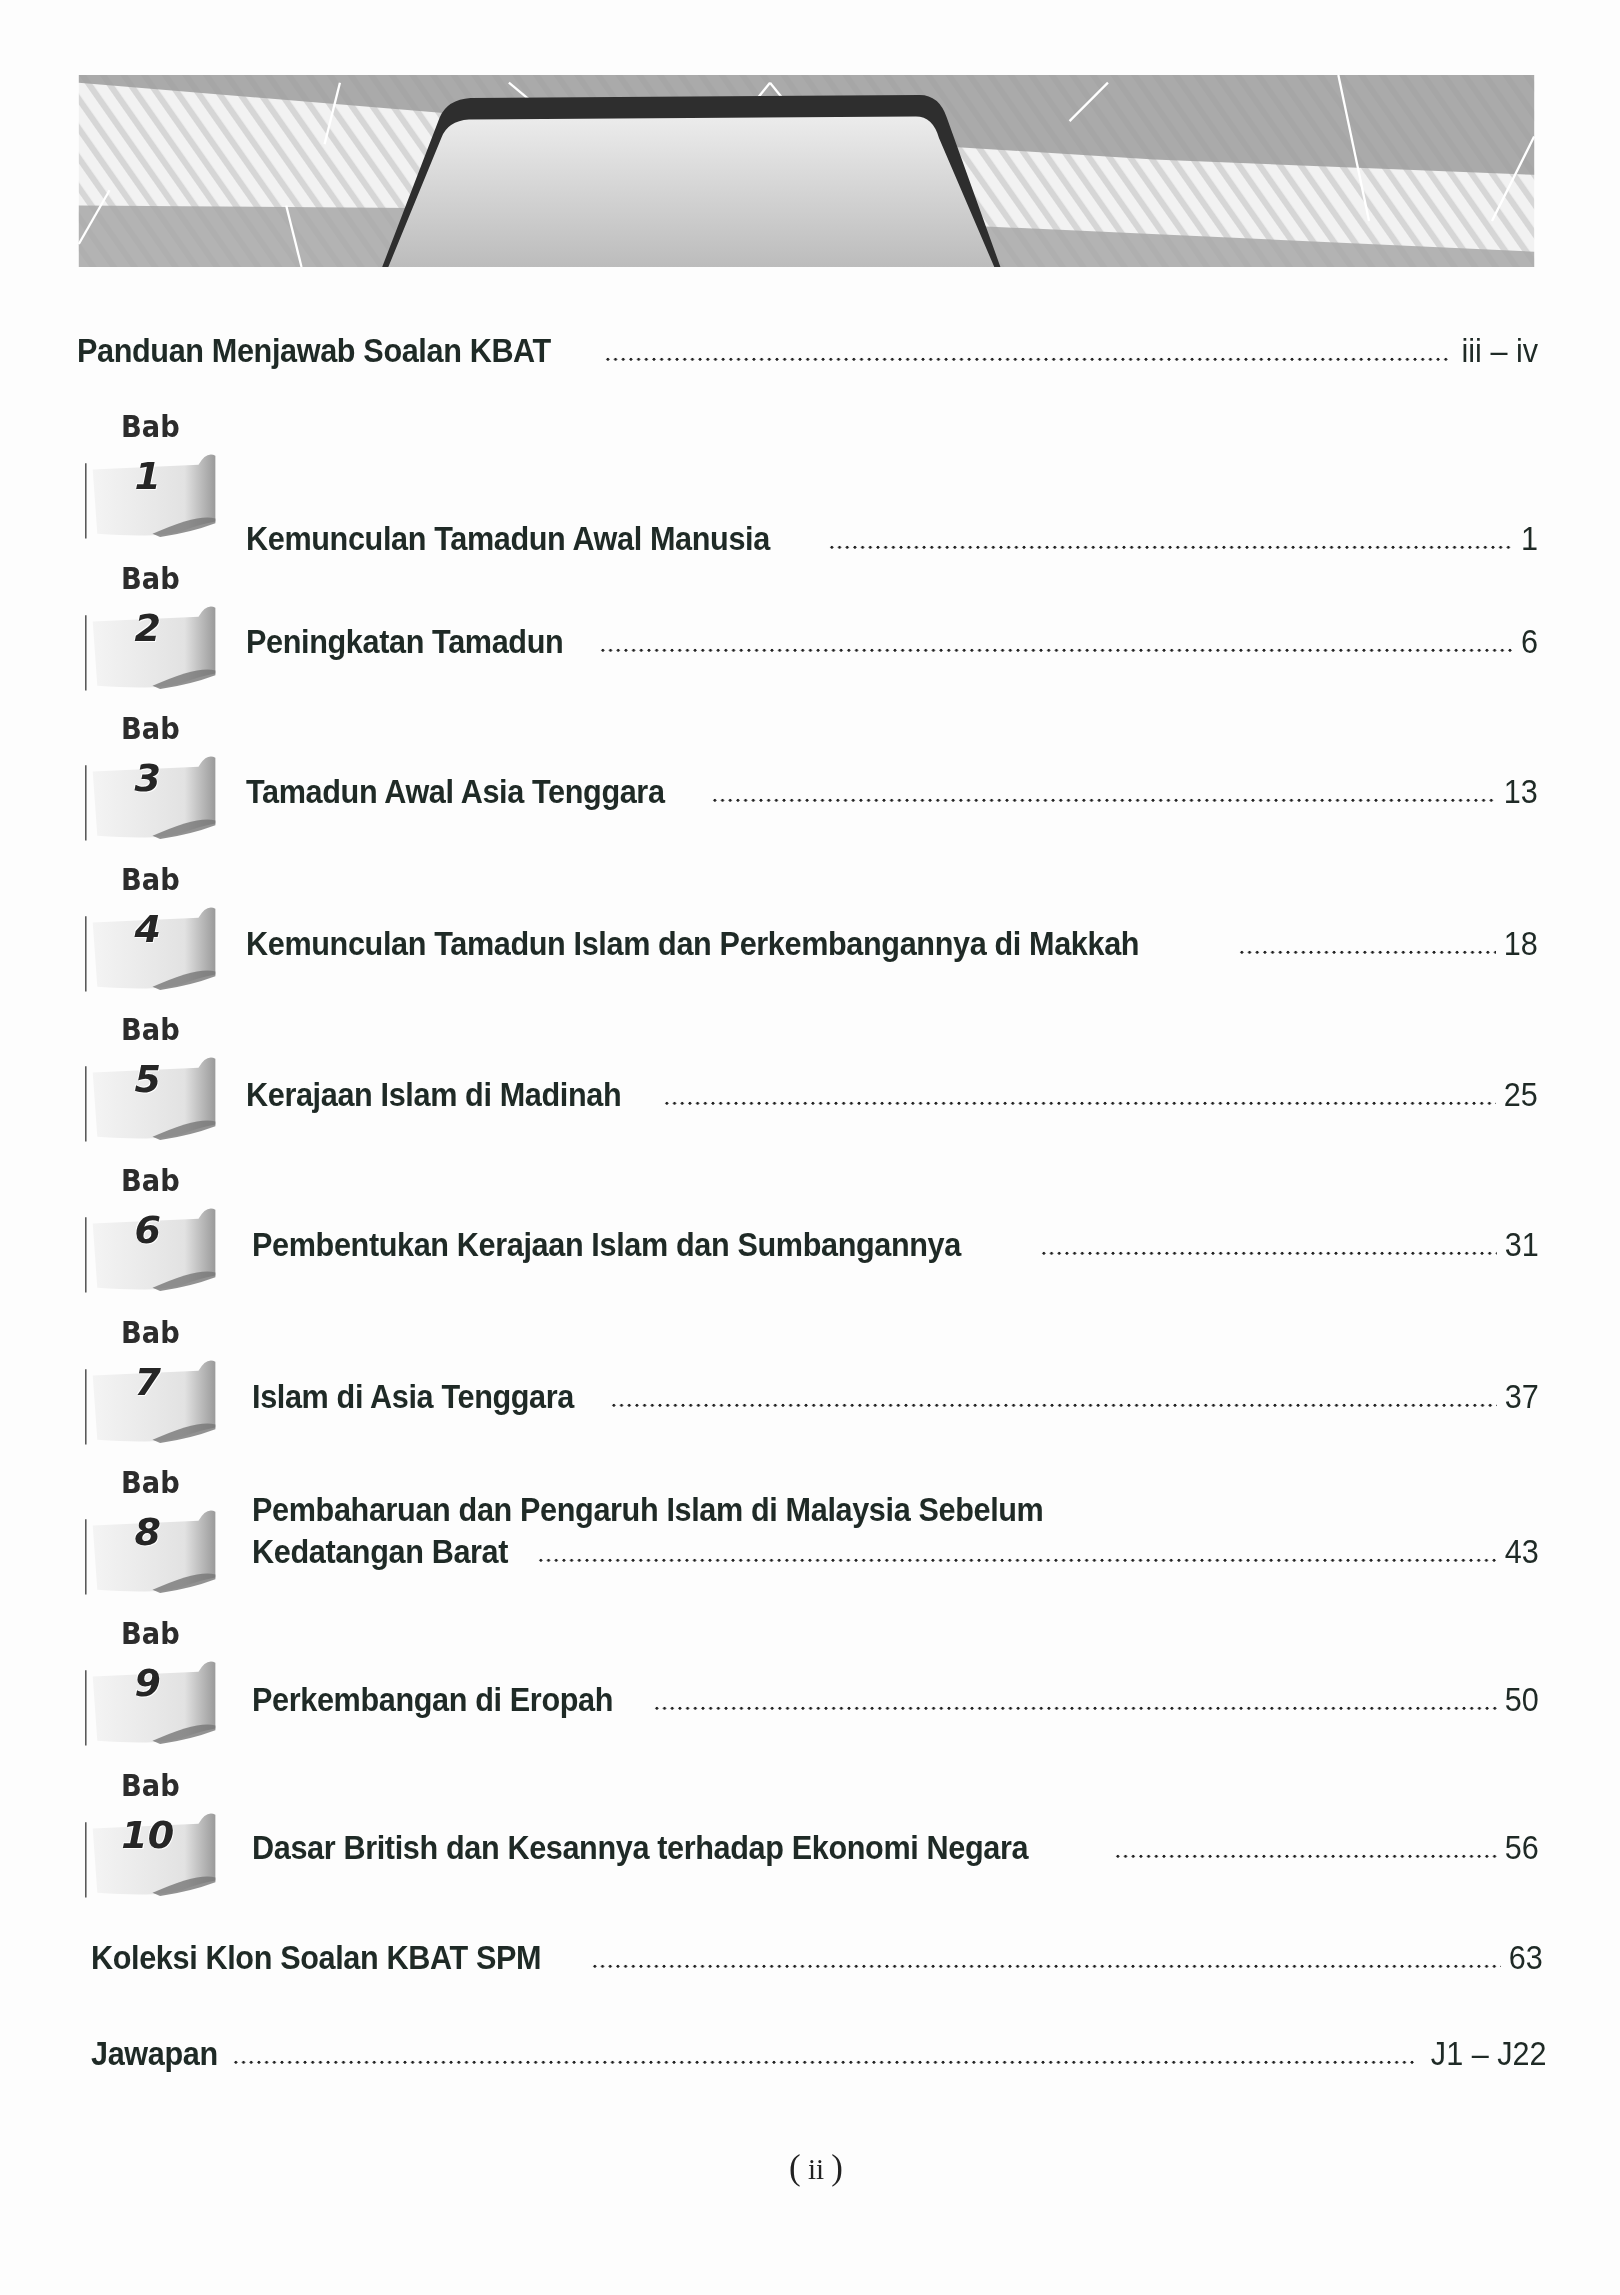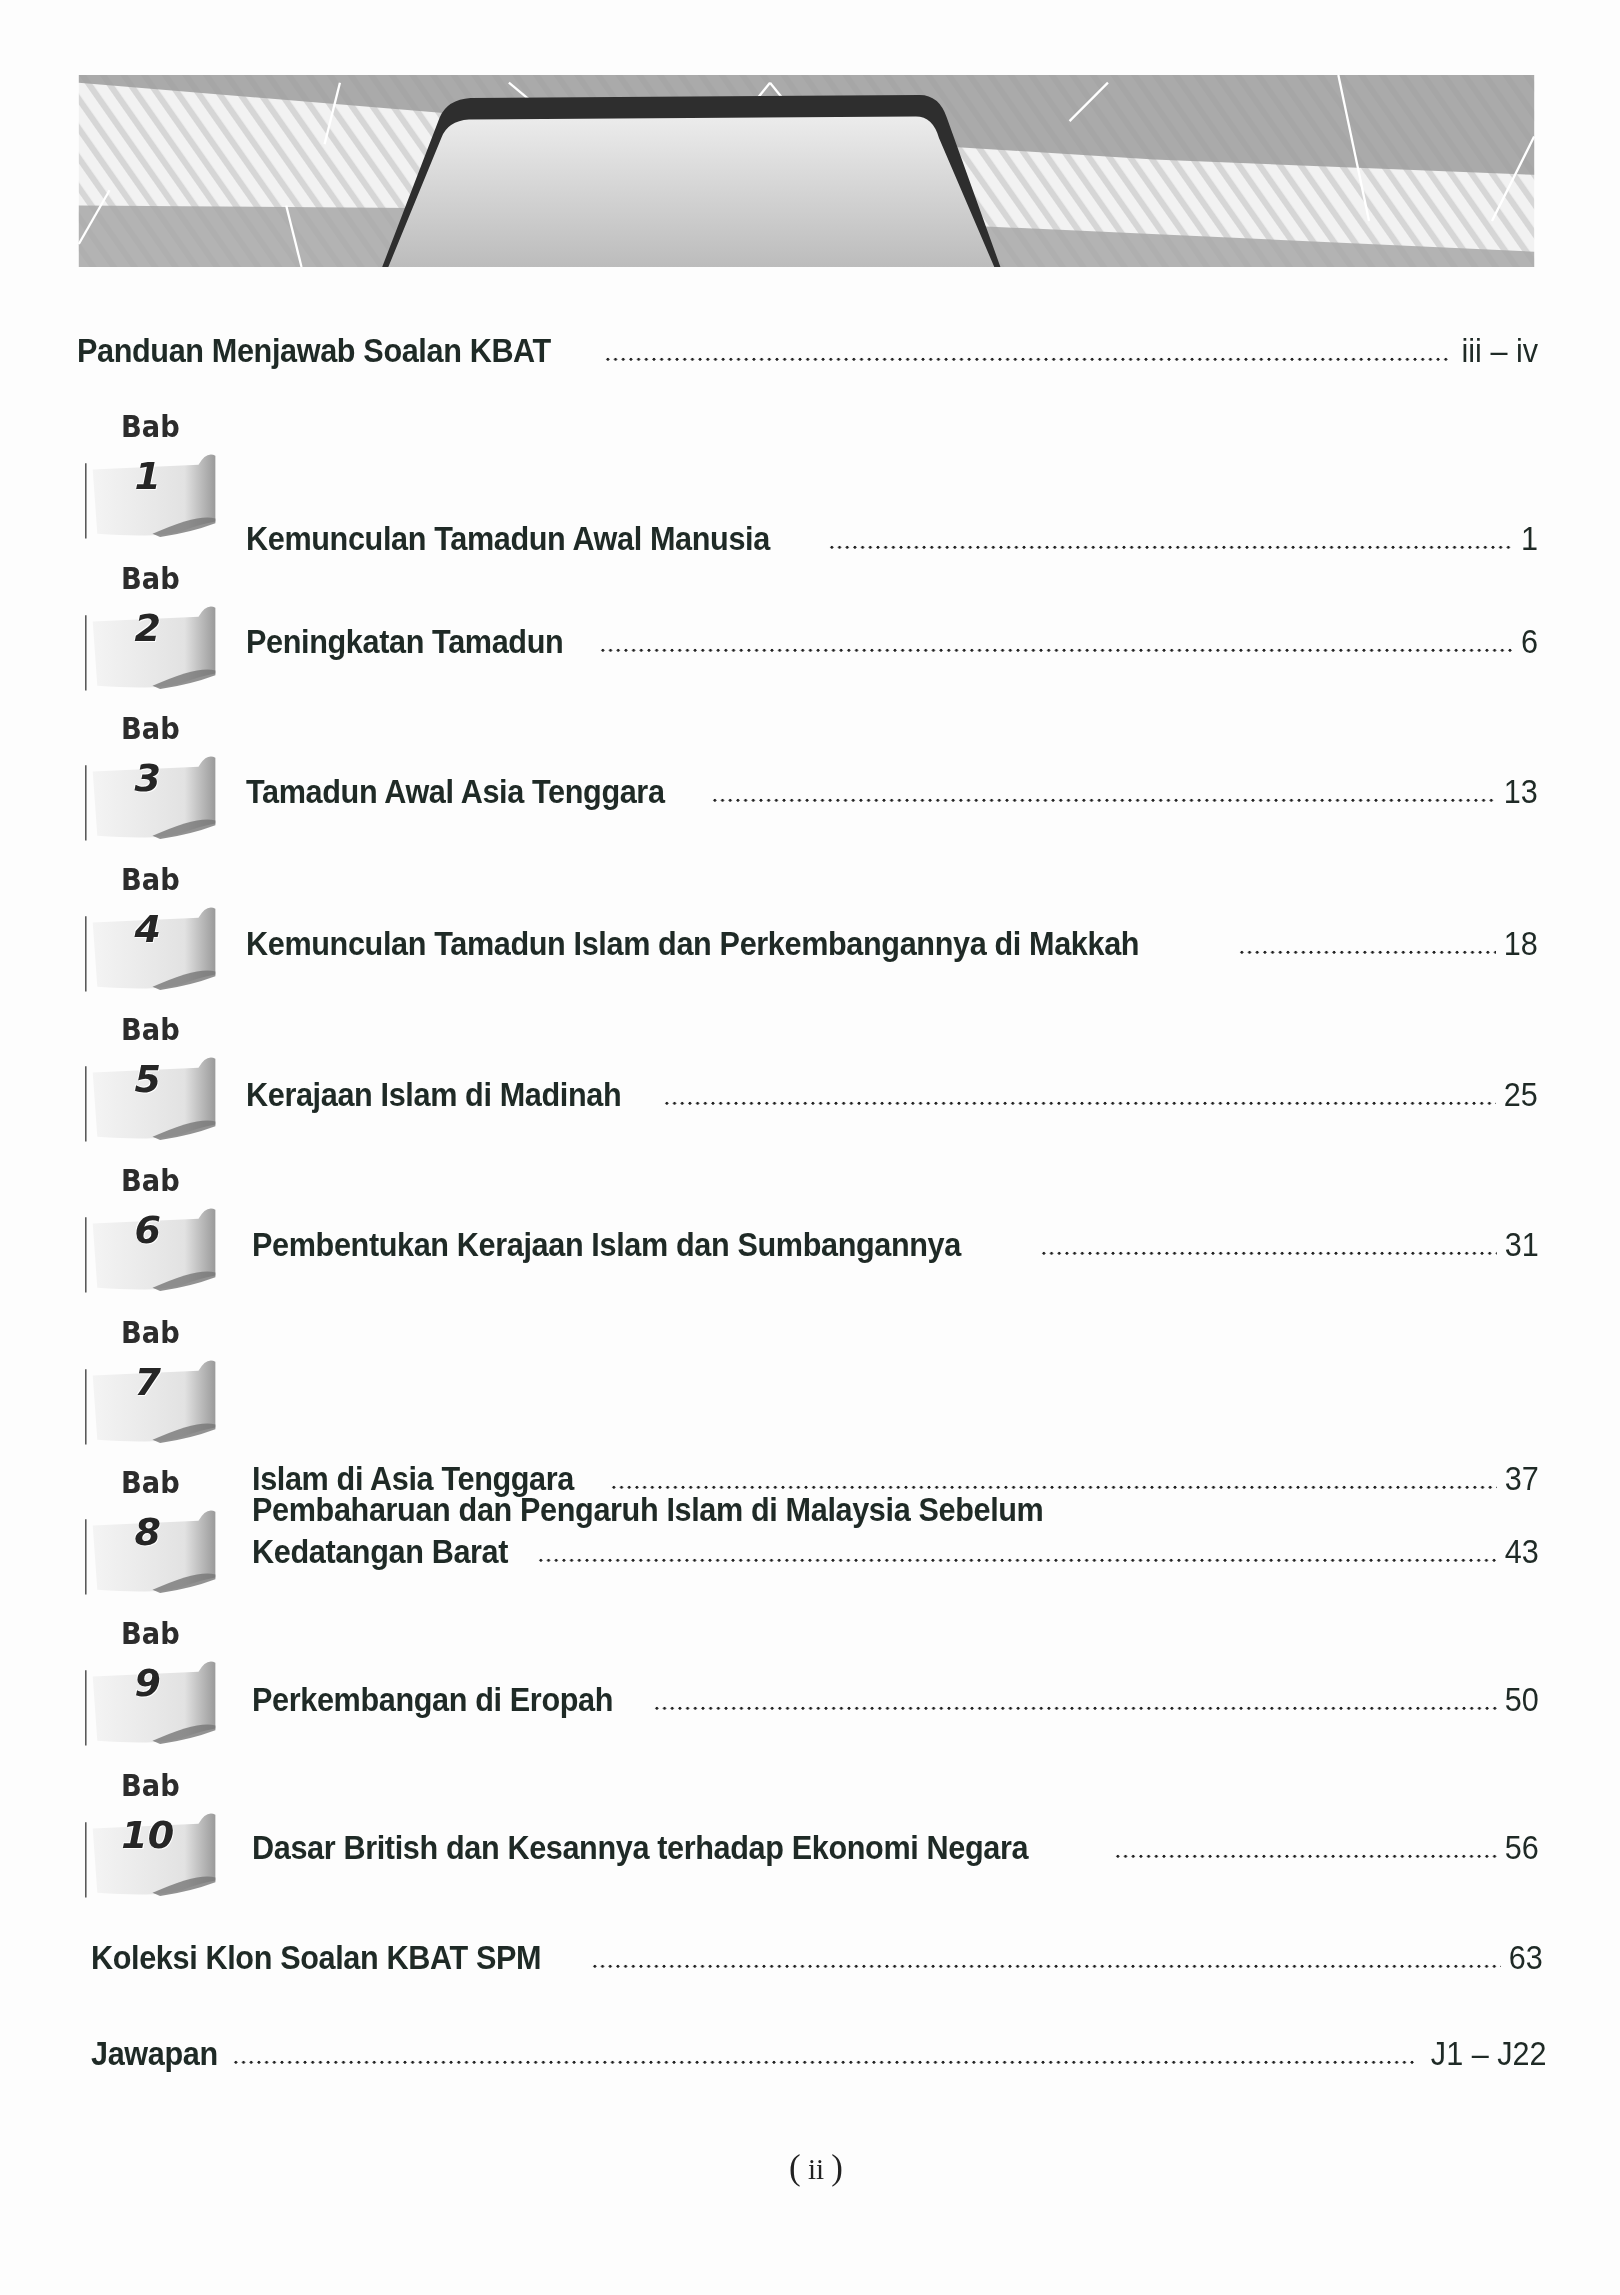--- a/index.html
+++ b/index.html
@@ -227,21 +227,21 @@
 
 <div class="tab" style="top:1314px;">
   <span class="bab">Bab</span>
   <svg class="card" viewBox="0 0 180 120">
     <line x1="3" y1="20" x2="3" y2="118" stroke="#555" stroke-width="2"></line>
     <path d="M12,28 L150,22 Q160,4 172,10 L172,96 Q150,100 130,108 Q100,118 18,112 Z" fill="url(#cg)"></path>
     <path d="M90,112 Q150,85 172,92 L172,98 Q140,110 100,116 Z" fill="#777" opacity="0.8"></path>
   </svg>
   <span class="num">7</span>
 </div>
-<div class="row chap2" style="top:1459px;">
+<div class="row chap2" style="top:1377px;">
   <span class="title">Islam di Asia Tenggara</span>
   <span class="leader"></span>
   <span class="page">37</span>
 </div>
 
 <div class="tab" style="top:1464px;">
   <span class="bab">Bab</span>
   <svg class="card" viewBox="0 0 180 120">
     <line x1="3" y1="20" x2="3" y2="118" stroke="#555" stroke-width="2"></line>
     <path d="M12,28 L150,22 Q160,4 172,10 L172,96 Q150,100 130,108 Q100,118 18,112 Z" fill="url(#cg)"></path>

